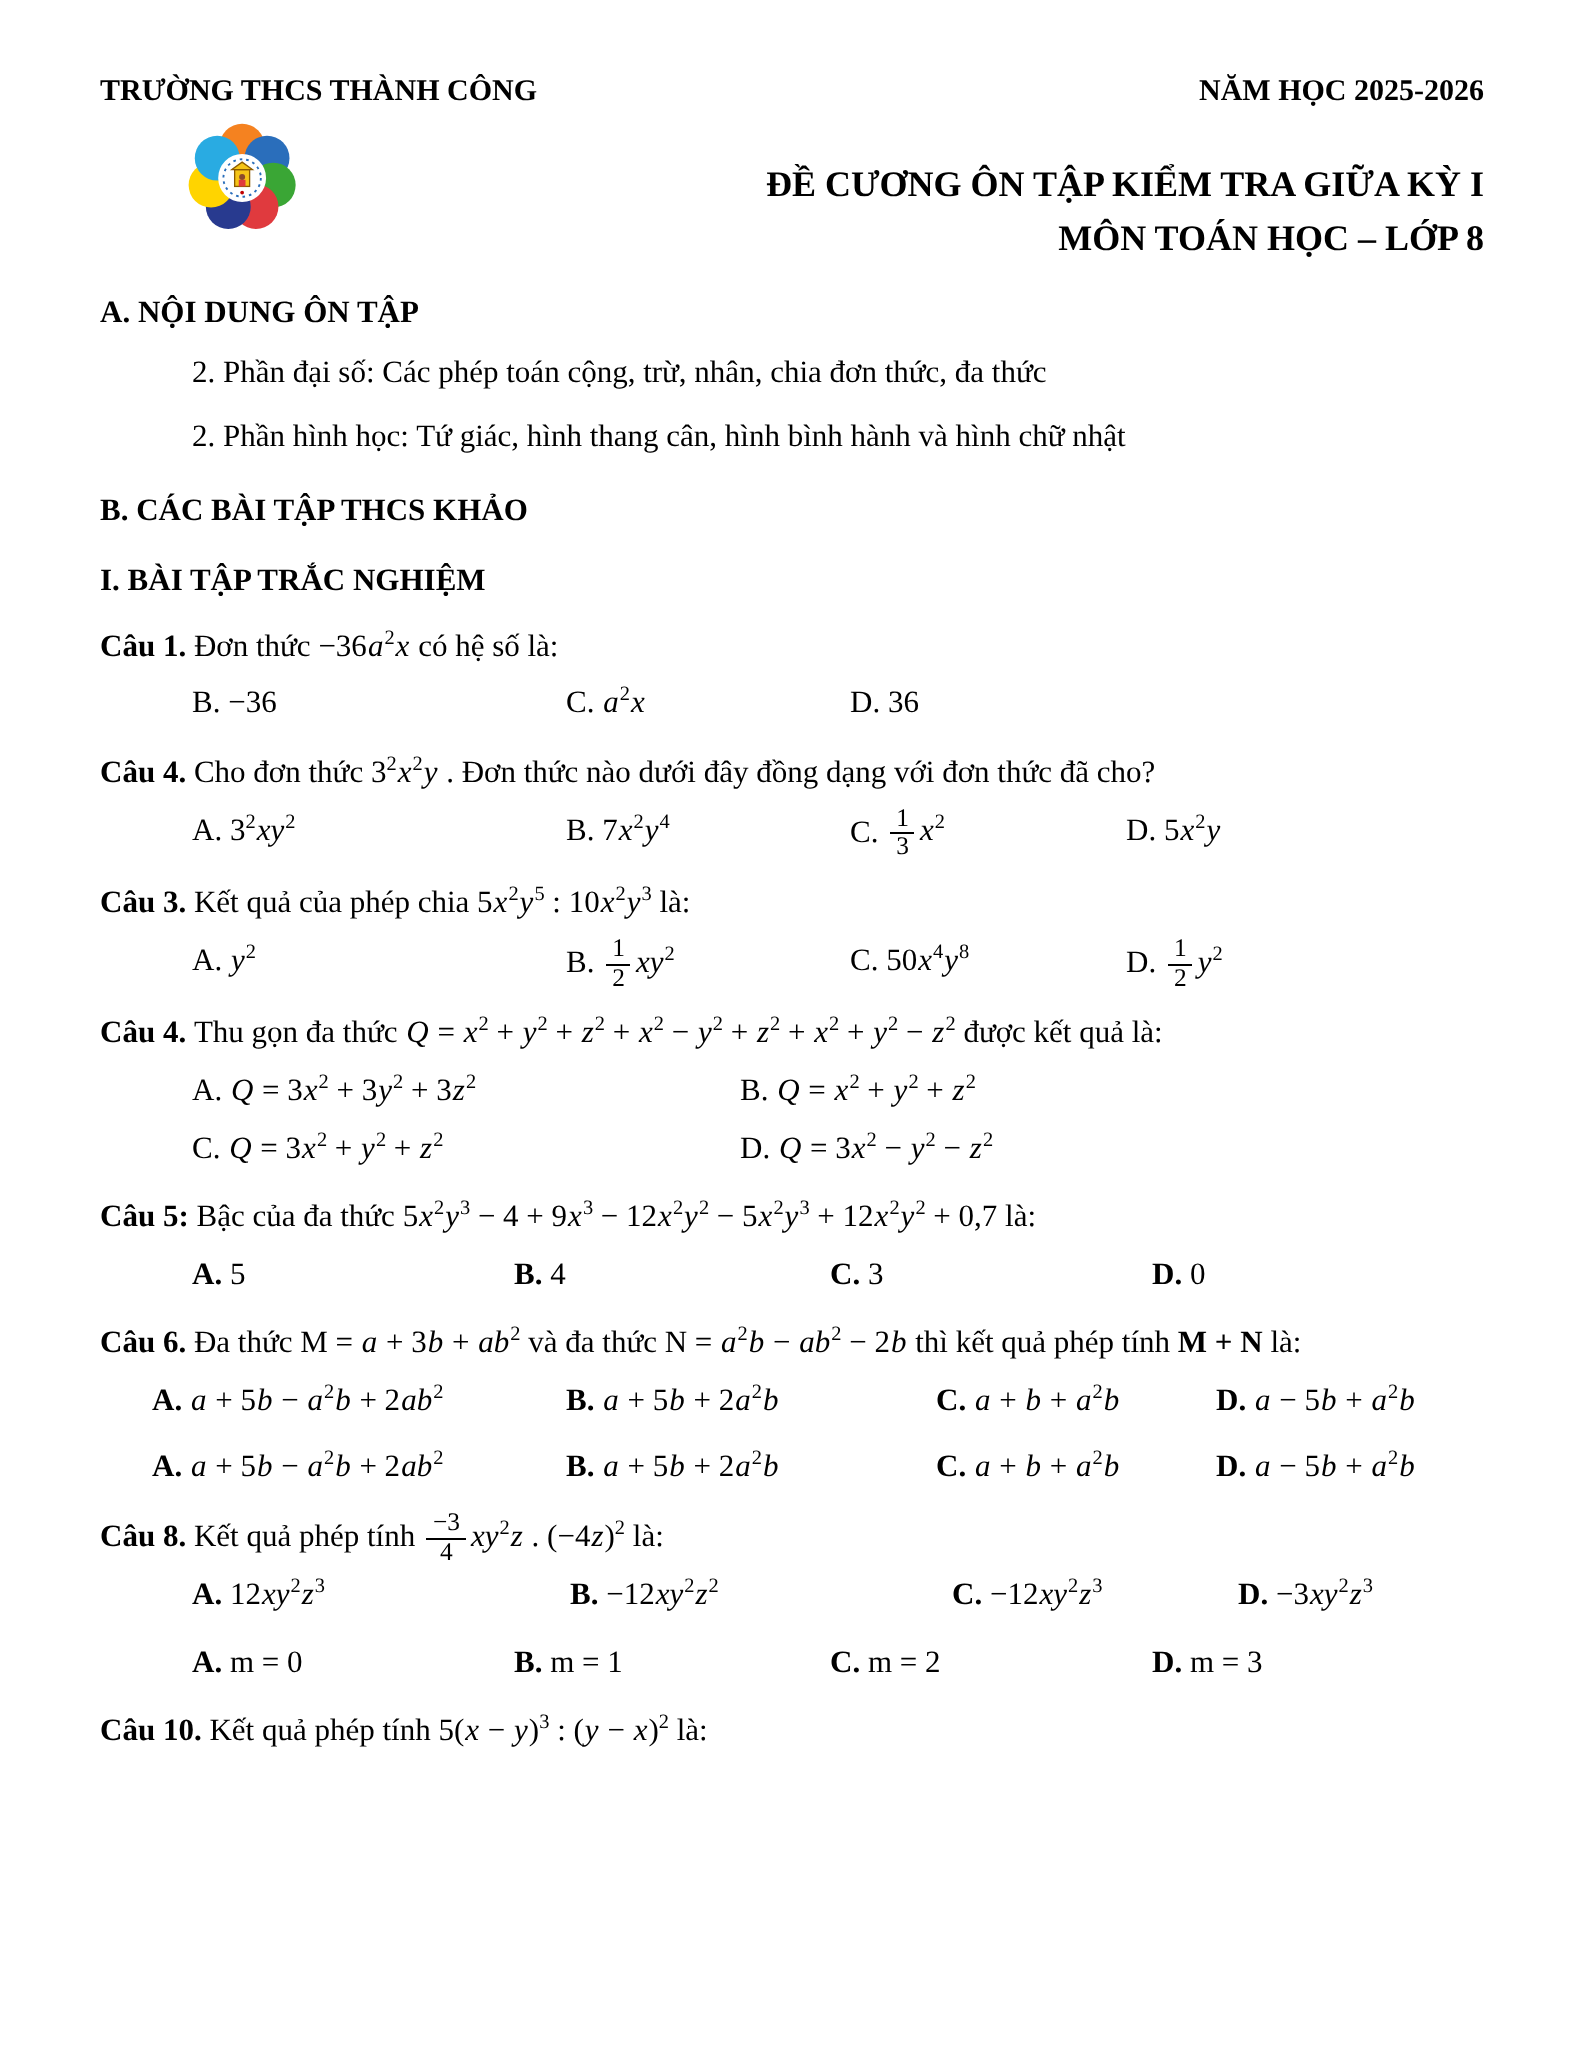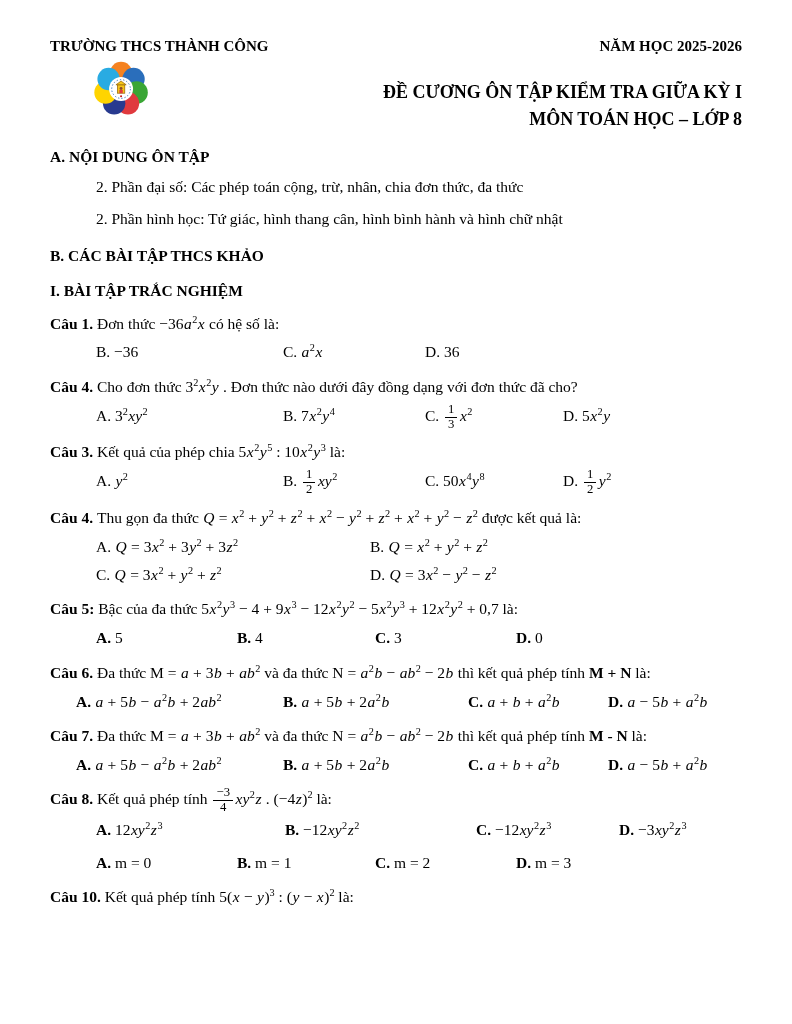--- a/index.html
+++ b/index.html
@@ -23,21 +23,21 @@
   .question{margin-top:7px;}
   .stem{line-height:1.8;}
   .qlabel{font-weight:bold;}
   .opts{display:flex;align-items:flex-start;margin-top:2px;margin-bottom:2px;line-height:1.7;}
   .opt{flex:0 0 auto;}
   .okey.bold{font-weight:bold;}
   .l-std{padding-left:46px;}
   .l-std .opt:nth-child(1){width:187px;}
   .l-std .opt:nth-child(2){width:142px;}
   .l-std .opt:nth-child(3){width:138px;}
-  .l-narrow{padding-left:46px;}
+  .l-narrow{padding-left:46px;gap:20px;}
   .l-narrow .opt:nth-child(1){width:141px;}
   .l-narrow .opt:nth-child(2){width:138px;}
   .l-narrow .opt:nth-child(3){width:141px;}
   .l-wide{padding-left:26px;}
   .l-wide .opt:nth-child(1){width:207px;}
   .l-wide .opt:nth-child(2){width:185px;}
   .l-wide .opt:nth-child(3){width:140px;font-family:Liberation Serif, serif;}
   .l-w8{padding-left:46px;align-items:center;}
   .l-w8 .opt:nth-child(1){width:189px;}
   .l-w8 .opt:nth-child(2){width:191px;}
@@ -141,21 +141,20 @@
       <div class="question">
         <div class="stem"><b class="qlabel">Câu 6. </b>Đa thức M = <span class="math"><i>a</i> + 3<i>b</i> + <i>ab</i><sup>2</sup></span> và đa thức N = <span class="math"><i>a</i><sup>2</sup><i>b</i> − <i>ab</i><sup>2</sup> − 2<i>b</i></span> thì kết quả phép tính <b>M + N</b> là:</div>
         <div class="opts l-wide">
           <span class="opt"><span class="okey bold">A. </span><span class="math"><i>a</i> + 5<i>b</i> − <i>a</i><sup>2</sup><i>b</i> + 2<i>ab</i><sup>2</sup></span></span>
           <span class="opt"><span class="okey bold">B. </span><span class="math"><i>a</i> + 5<i>b</i> + 2<i>a</i><sup>2</sup><i>b</i></span></span>
           <span class="opt"><span class="okey bold">C. </span><span class="math"><i>a</i> + <i>b</i> + <i>a</i><sup>2</sup><i>b</i></span></span>
           <span class="opt"><span class="okey bold">D. </span><span class="math"><i>a</i> − 5<i>b</i> + <i>a</i><sup>2</sup><i>b</i></span></span>
         </div>
       </div>
       <div class="question">
-        <div class="stem"><b class="qlabel">Câu 7. </b>Đa thức M = <span class="math"><i>a</i> + 3<i>b</i> + <i>ab</i><sup>2</sup></span> và đa thức N = <span class="math"><i>a</i><sup>2</sup><i>b</i> − <i>ab</i><sup>2</sup> − 2<i>b</i></span> thì kết quả phép tính <b>M - N</b> là:</div>
         <div class="opts l-wide">
           <span class="opt"><span class="okey bold">A. </span><span class="math"><i>a</i> + 5<i>b</i> − <i>a</i><sup>2</sup><i>b</i> + 2<i>ab</i><sup>2</sup></span></span>
           <span class="opt"><span class="okey bold">B. </span><span class="math"><i>a</i> + 5<i>b</i> + 2<i>a</i><sup>2</sup><i>b</i></span></span>
           <span class="opt"><span class="okey bold">C. </span><span class="math"><i>a</i> + <i>b</i> + <i>a</i><sup>2</sup><i>b</i></span></span>
           <span class="opt"><span class="okey bold">D. </span><span class="math"><i>a</i> − 5<i>b</i> + <i>a</i><sup>2</sup><i>b</i></span></span>
         </div>
       </div>
       <div class="question">
         <div class="stem"><b class="qlabel">Câu 8. </b>Kết quả phép tính <span class="math"><span class="frac"><span class="num">−3</span><span class="den">4</span></span><i>xy</i><sup>2</sup><i>z</i> . (−4<i>z</i>)<sup>2</sup></span> là:</div>
         <div class="opts l-w8">

